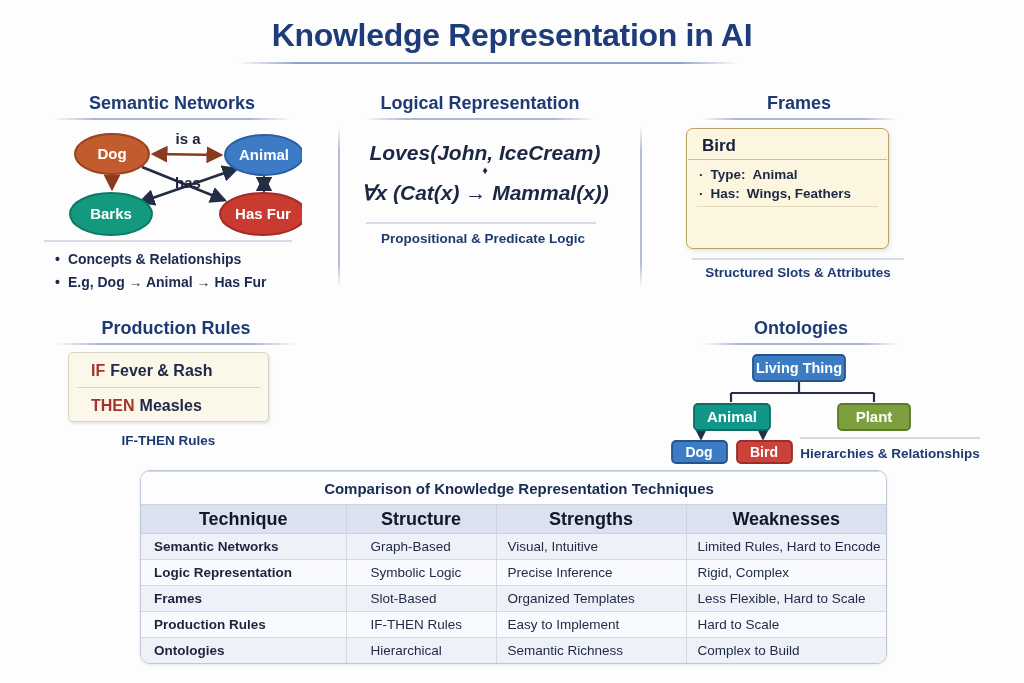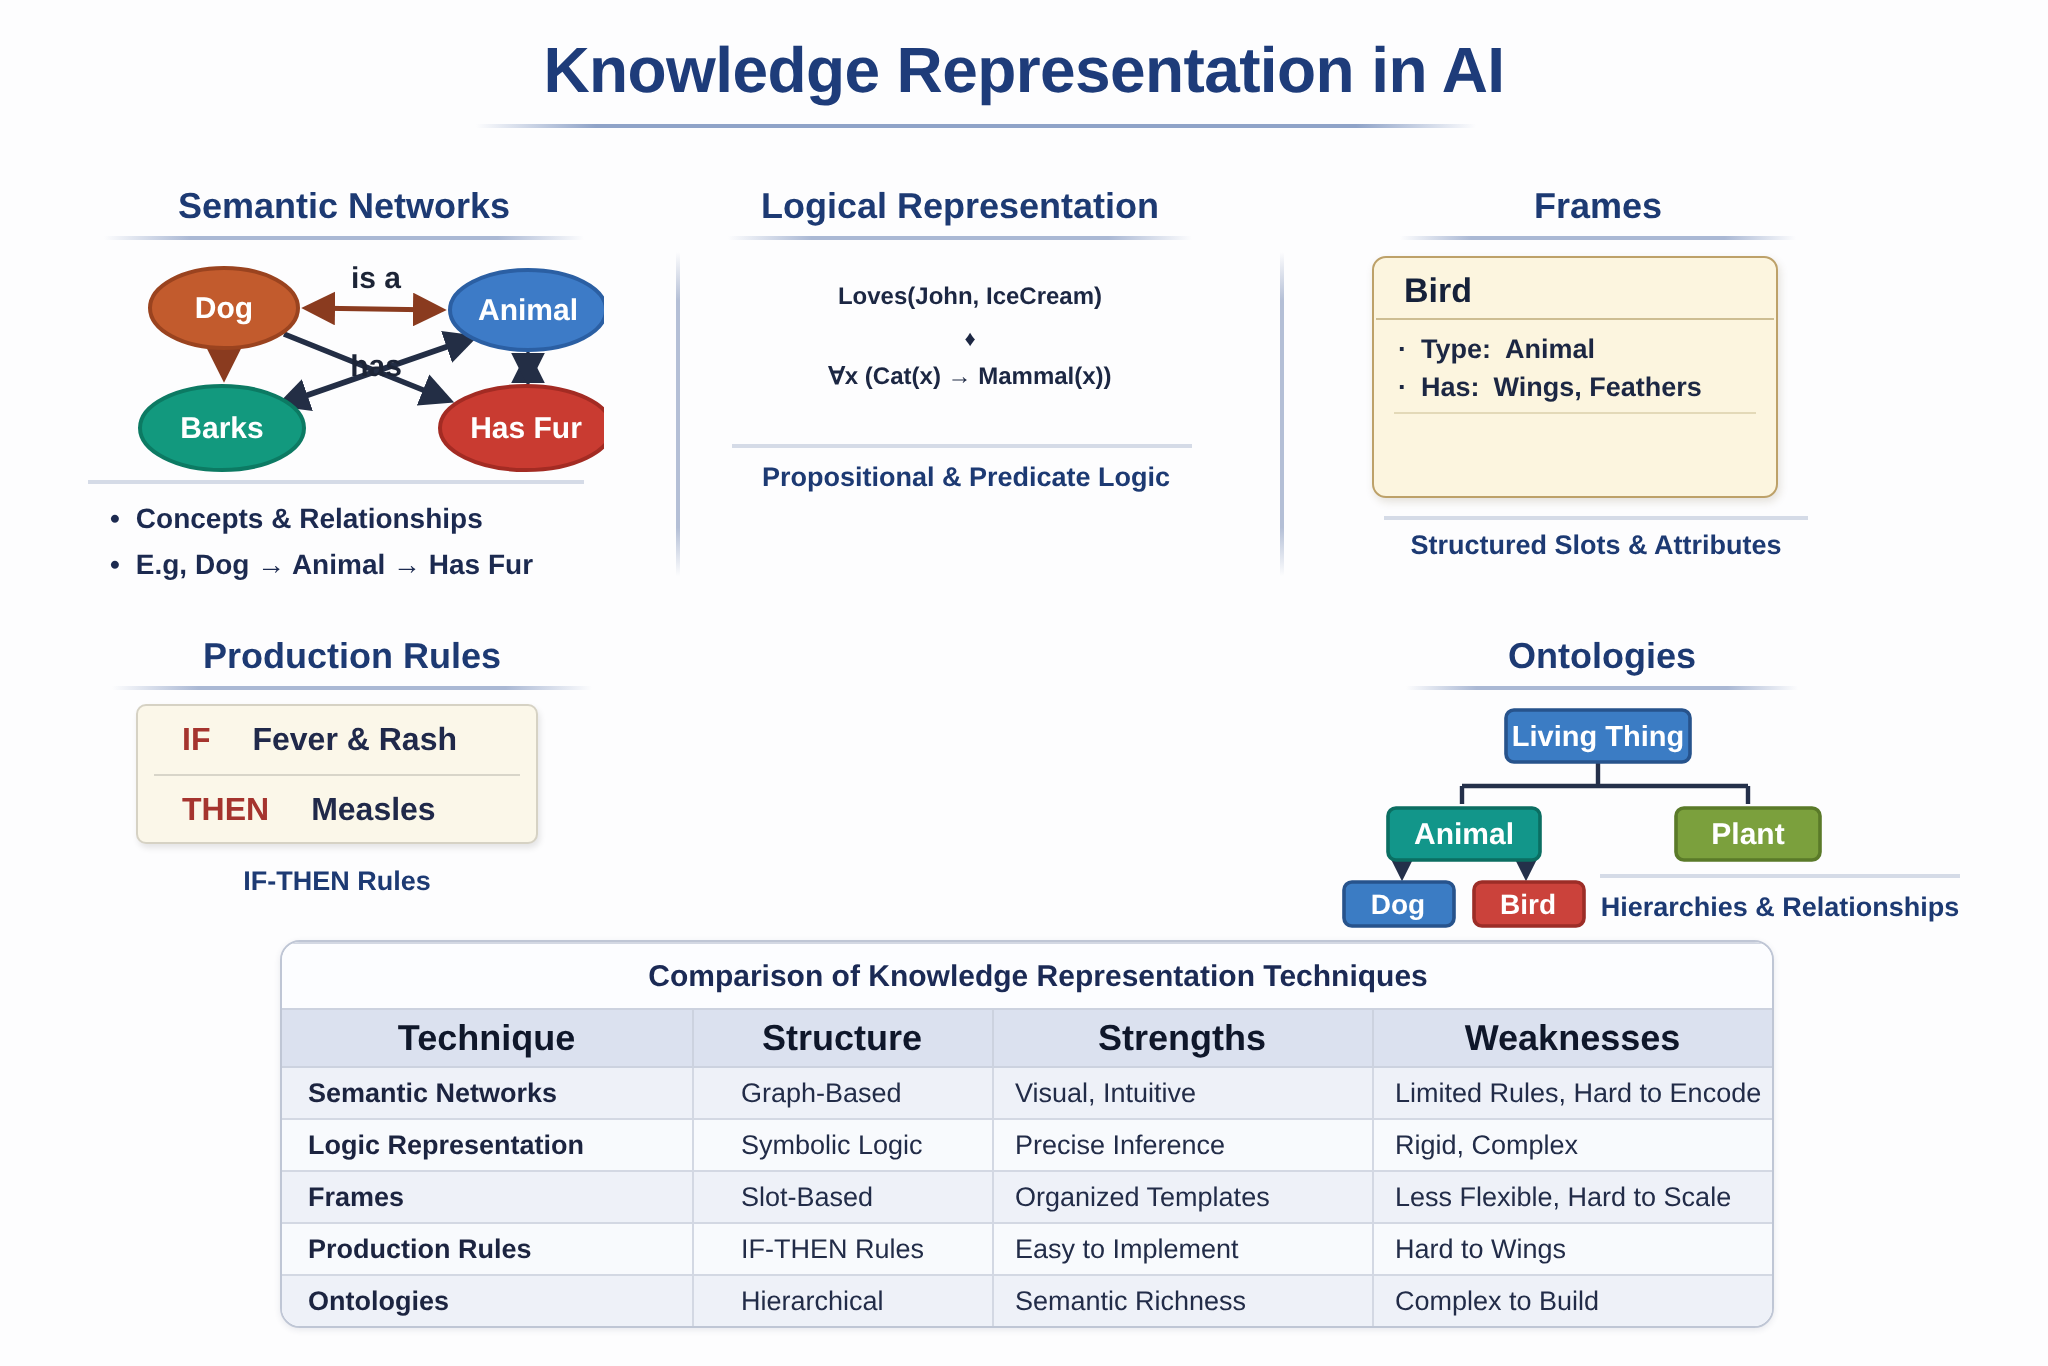--- a/index.html
+++ b/index.html
@@ -8,35 +8,35 @@
   .abs{position:absolute;}
   .page-title{font-size:32px;font-weight:800;color:#1e3c7a;text-align:center;letter-spacing:-0.3px;}
   .title-rule{height:2px;background:linear-gradient(90deg,rgba(150,168,205,0),#8fa3c8 12%,#8fa3c8 88%,rgba(150,168,205,0));}
   .h2{font-size:18px;font-weight:bold;color:#1d3a73;text-align:center;white-space:nowrap;}
   .hline{height:2px;background:linear-gradient(90deg,rgba(168,182,212,0),#aab8d4 18%,#aab8d4 82%,rgba(168,182,212,0));}
   .vline{width:2px;background:linear-gradient(180deg,rgba(170,184,214,0),#b4bfd6 15%,#b4bfd6 85%,rgba(170,184,214,0));}
   .thinline{height:1.5px;background:#d5dbe7;}
   .caption{font-size:13.5px;font-weight:bold;color:#1d3a73;text-align:center;white-space:nowrap;}
   .bullet-row{display:flex;gap:8px;font-size:14px;font-weight:600;color:#1c2a50;white-space:nowrap;}
   .bullet-row::before{content:"•";color:#1c2a50;}
-  .formula{font-size:12px;font-weight:600;color:#1c2743;text-align:center;white-space:nowrap;}
+  .formula{font-size:21px;font-weight:600;color:#1c2743;text-align:center;white-space:nowrap;font-style:italic;}
   .diamond{font-size:11px;color:#1c2743;text-align:center;}
   .frame-card{background:#fcf5df;border:1.5px solid #bda169;border-radius:7px;
               box-shadow:1px 2px 4px rgba(90,70,20,0.15);box-sizing:border-box;}
   .frame-title{font-size:17px;font-weight:bold;color:#16213a;padding:7px 14px 3px 14px;
                border-bottom:1px solid #cdbd92;margin:0 1px;}
   .slot-row{display:flex;gap:7px;font-size:13.5px;font-weight:600;color:#1c2743;
             padding:4px 14px 0 12px;white-space:nowrap;}
   .slot-row::before{content:"·";font-weight:bold;}
   .slot-label{}
   .slot-value{}
   .slot-divider{height:1px;background:#e3d9b8;margin:5px 10px 1px 10px;}
   .rule-card{background:#fbf7e9;border:1px solid #d6d2c4;border-radius:5px;
              box-shadow:1px 2px 3px rgba(0,0,0,0.10);box-sizing:border-box;}
-  .rule-row{display:flex;gap:21px;font-size:16px;font-weight:bold;padding:9px 0 7px 22px;white-space:nowrap;}
+  .rule-row{display:flex;gap:5px;font-size:16px;font-weight:bold;padding:9px 0 7px 22px;white-space:nowrap;}
   .rule-kw{color:#a5342e;}
   .rule-text{color:#20294a;}
   .rule-divider{height:1px;background:#d8d5c9;margin:0 8px;}
   
   .cmp-wrap{border:1px solid #bfc6d5;border-radius:6px;overflow:hidden;
             box-shadow:0 1px 3px rgba(40,50,90,0.10);background:#fff;}
   table.cmp{border-collapse:collapse;table-layout:fixed;width:745px;}
   .cmp .t-title td{background:#fcfdff;font-size:15px;font-weight:bold;color:#1b2a55;
                    text-align:center;height:32px;border-bottom:1px solid #ccd2df;}
   .cmp th{background:#dbe1ef;font-size:18px;font-weight:bold;color:#0f172a;
@@ -208,21 +208,21 @@
       <tr class="odd">
         <td class="c0">Frames</td>
         <td class="c1">Slot-Based</td>
         <td>Organized Templates</td>
         <td>Less Flexible, Hard to Scale</td>
       </tr>
       <tr class="even">
         <td class="c0">Production Rules</td>
         <td class="c1">IF-THEN Rules</td>
         <td>Easy to Implement</td>
-        <td>Hard to Wings</td>
+        <td>Hard to Scale</td>
       </tr>
       <tr class="odd">
         <td class="c0">Ontologies</td>
         <td class="c1">Hierarchical</td>
         <td>Semantic Richness</td>
         <td>Complex to Build</td>
       </tr>
     </tbody>
       </table>
   </div>

